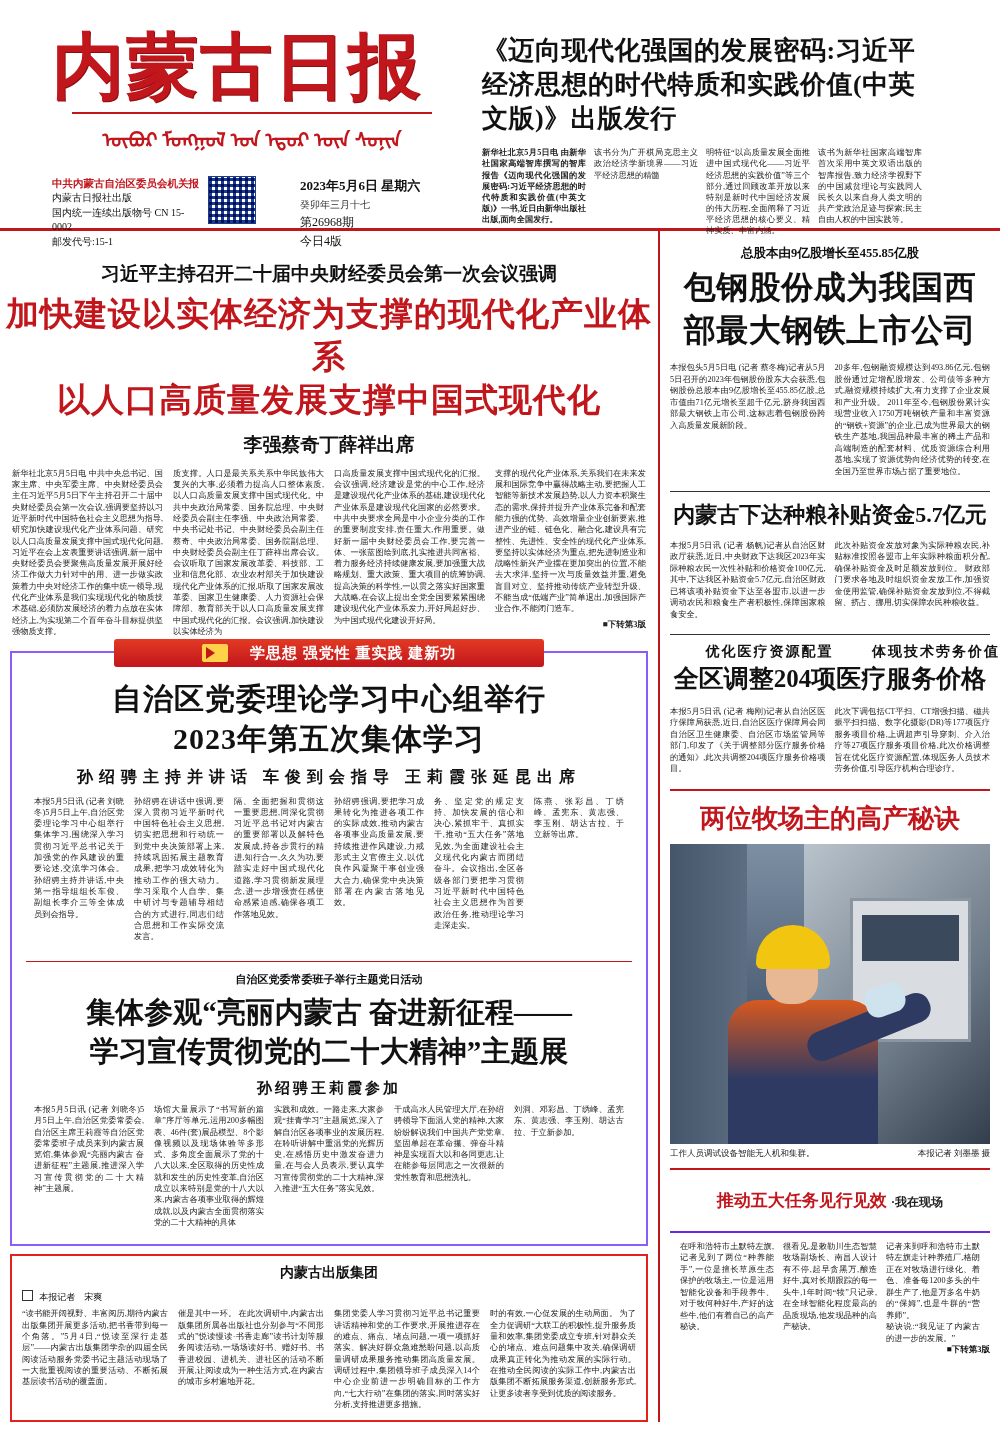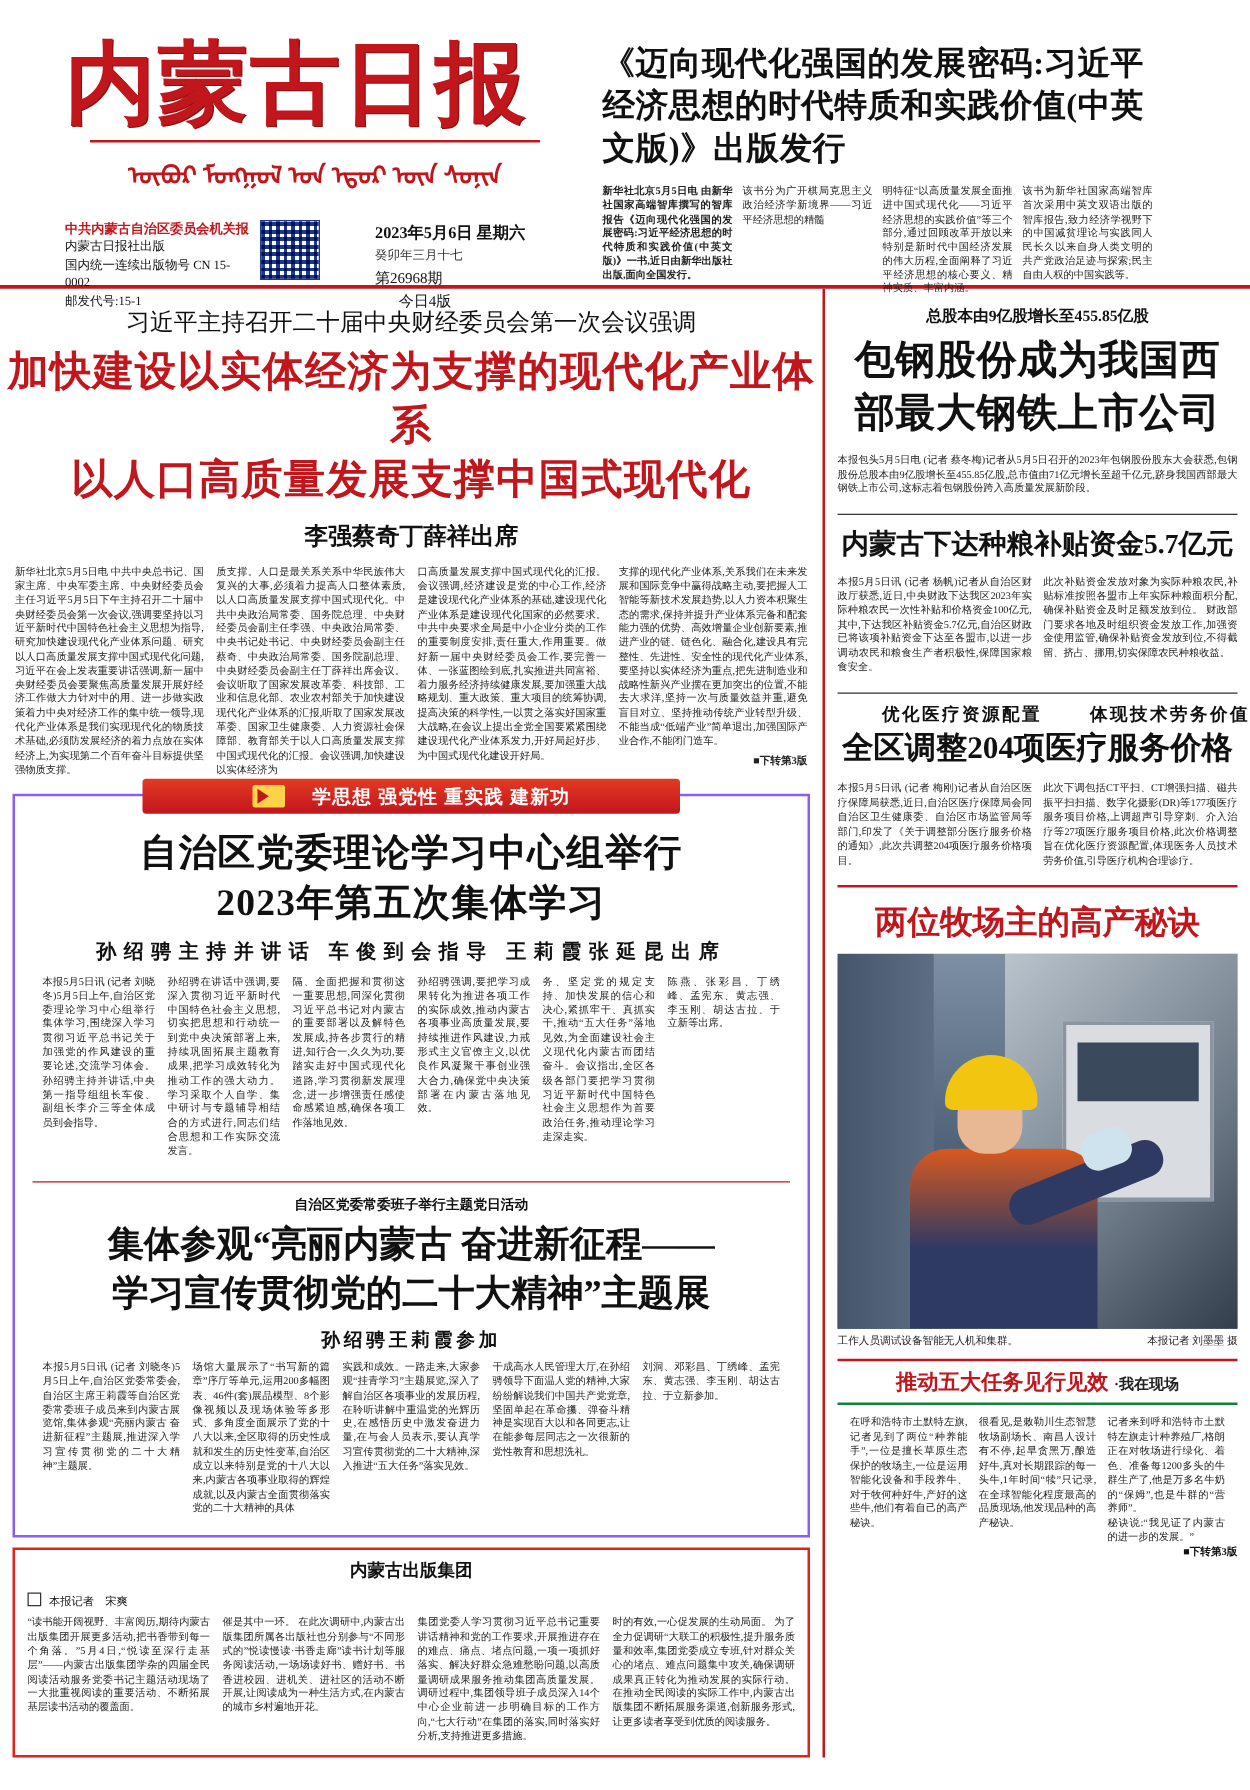--- a/index.html
+++ b/index.html
@@ -16,35 +16,35 @@
   .pub-info{position:absolute;left:52px;top:176px;font-size:10px;line-height:1.45;color:#111;width:150px;}
   .pub-info .red{color:#c1161c;font-weight:bold;font-size:10.5px;}
   .qr{position:absolute;left:208px;top:176px;width:46px;height:46px;background:
      repeating-linear-gradient(0deg,#1a3a8f 0 3px,#fff 3px 6px),
      repeating-linear-gradient(90deg,#1a3a8f 0 3px,transparent 3px 6px);
      background-blend-mode:multiply;border:1px solid #1a3a8f;}
   .date-block{position:absolute;left:300px;top:176px;font-size:12px;line-height:1.6;}
   .date-block .d1{font-size:13px;font-weight:bold;}
   .date-block .d2{font-size:10px;color:#333;}
   .date-block .d3{font-size:12px;}
-  .date-block .d4{font-size:12px;margin-left:19px;}
+  .date-block .d4{font-size:12px;}
 
   .head-right{position:absolute;left:482px;top:34px;width:440px;}
   .head-title{font-size:26px;font-weight:bold;line-height:1.3;letter-spacing:0.5px;}
   .head-cols{display:flex;margin-top:12px;gap:8px;font-size:8.2px;line-height:1.35;text-align:justify;color:#222;}
   .head-cols .c{flex:1;}
   .head-cols .lead{font-weight:bold;}
 
   
   .body{display:flex;padding:0;}
   .left-col{width:660px;border-right:2px solid #c1161c;box-sizing:border-box;}
   .right-col{width:340px;box-sizing:border-box;}
 
   
-  .lead-kicker{text-align:center;font-size:19px;font-weight:normal;margin:14px 0 6px;}
+  .lead-kicker{text-align:center;font-size:19px;font-weight:bold;margin:30px 0 6px;}
   .lead-h1{font-size:33px;font-weight:bold;color:#c1161c;text-align:center;line-height:1.3;letter-spacing:1px;}
   .lead-h1 .l2{display:block;}
   .lead-sub{text-align:center;font-size:19px;font-weight:bold;margin:10px 0 10px;}
   .cols-4{display:flex;gap:10px;padding:0 12px 8px;font-size:8.2px;line-height:1.38;text-align:justify;color:#222;}
   .cols-4 .c{flex:1;}
   .jump{text-align:right;font-size:8.5px;font-weight:bold;margin-top:4px;}
 
   
   .study{margin:6px 10px 0;border:2px solid #8b5cf6;position:relative;padding:26px 10px 8px;}
   .banner{position:absolute;left:50%;transform:translateX(-50%);top:-14px;width:430px;height:28px;background:linear-gradient(180deg,#e33a24,#c1161c);border-radius:3px;
@@ -82,21 +82,21 @@
   .photo .machine{position:absolute;right:0;top:0;width:58%;height:100%;background:linear-gradient(135deg,#b9c3cc,#6d7a87 60%,#2b3views);background:linear-gradient(135deg,#b9c3cc,#6d7a87 60%,#333e4c);}
   .photo .panel{position:absolute;right:6%;top:18%;width:36%;height:46%;background:#d9dde1;border:3px solid #8b959f;}
   .photo .panel:before{content:"";position:absolute;left:8%;top:10%;width:84%;height:34%;background:#3a4a5c;}
   .photo .worker-head{position:absolute;left:30%;top:34%;width:52px;height:58px;background:#e8b894;border-radius:26px 26px 22px 22px;}
   .photo .helmet{position:absolute;left:27%;top:27%;width:74px;height:44px;background:#f2c511;border-radius:38px 38px 6px 6px;}
   .photo .body-suit{position:absolute;left:18%;top:52%;width:150px;height:48%;background:linear-gradient(180deg,#d8591f,#2f3a63 55%);border-radius:30px 30px 0 0;}
   .photo .arm{position:absolute;left:42%;top:56%;width:130px;height:30px;background:#2f3a63;transform:rotate(-22deg);border-radius:14px;}
   .photo .glove{position:absolute;left:61%;top:47%;width:40px;height:30px;background:#cfe3ef;border-radius:12px;transform:rotate(-20deg);}
   .photo .pipe{position:absolute;left:0;top:0;width:24%;height:100%;background:linear-gradient(90deg,#46566a,#5d6e82);}
   .photo-cap{font-size:8.5px;padding:4px 10px 0;display:flex;justify-content:space-between;color:#222;}
-  .r-banner{margin:8px 10px 0;border-top:2px solid #c1161c;border-bottom:2px solid #15803d;padding:5px 0;text-align:center;color:#c1161c;font-weight:bold;font-size:17px;}
+  .r-banner{margin:8px 10px 0;border-top:2px solid #c1161c;border-bottom:2px solid #6d28d9;padding:19px 0;text-align:center;color:#c1161c;font-weight:bold;font-size:17px;}
   .r-banner .small{font-size:12px;color:#222;font-weight:bold;}
   .r-bottom-cols{display:flex;gap:9px;padding:8px 20px 0;font-size:8.2px;line-height:1.4;text-align:justify;color:#222;}
   .r-bottom-cols .c{flex:1;}
   .tiny-jump{text-align:right;font-size:8.5px;font-weight:bold;padding-right:10px;}
 </style>
 </head>
 <body>
 
 <div class="page">
 
@@ -209,20 +209,21 @@
       </div>
 
     </div>
 
     <div class="right-col">
 
       <div class="r-kicker">总股本由9亿股增长至455.85亿股</div>
       <div class="r-h1">包钢股份成为我国西部最大钢铁上市公司</div>
       <div class="r-cols">
         <div class="c">本报包头5月5日电  (记者  蔡冬梅)记者从5月5日召开的2023年包钢股份股东大会获悉,包钢股份总股本由9亿股增长至455.85亿股,总市值由71亿元增长至超千亿元,跻身我国西部最大钢铁上市公司,这标志着包钢股份跨入高质量发展新阶段。</div>
+        <div class="c">20多年,包钢融资规模达到493.86亿元,包钢股份通过定增配股增发、公司债等多种方式,融资规模持续扩大,有力支撑了企业发展和产业升级。     2011年至今,包钢股份累计实现营业收入1750万吨钢铁产量和丰富资源的“钢铁+资源”的企业,已成为世界最大的钢铁生产基地,我国品种最丰富的稀土产品和高端制造的配套材料、优质资源综合利用基地,实现了资源优势向经济优势的转变,在全国乃至世界市场占据了重要地位。</div>
       </div>
 
       <div class="hr-thin"></div>
 
       <div class="r-h2">内蒙古下达种粮补贴资金5.7亿元</div>
       <div class="r-cols">
         <div class="c">本报5月5日讯  (记者  杨帆)记者从自治区财政厅获悉,近日,中央财政下达我区2023年实际种粮农民一次性补贴和价格资金100亿元,其中,下达我区补贴资金5.7亿元,自治区财政已将该项补贴资金下达至各盟市,以进一步调动农民和粮食生产者积极性,保障国家粮食安全。</div>
         <div class="c">此次补贴资金发放对象为实际种粮农民,补贴标准按照各盟市上年实际种粮面积分配,确保补贴资金及时足额发放到位。     财政部门要求各地及时组织资金发放工作,加强资金使用监管,确保补贴资金发放到位,不得截留、挤占、挪用,切实保障农民种粮收益。</div>
       </div>
 

